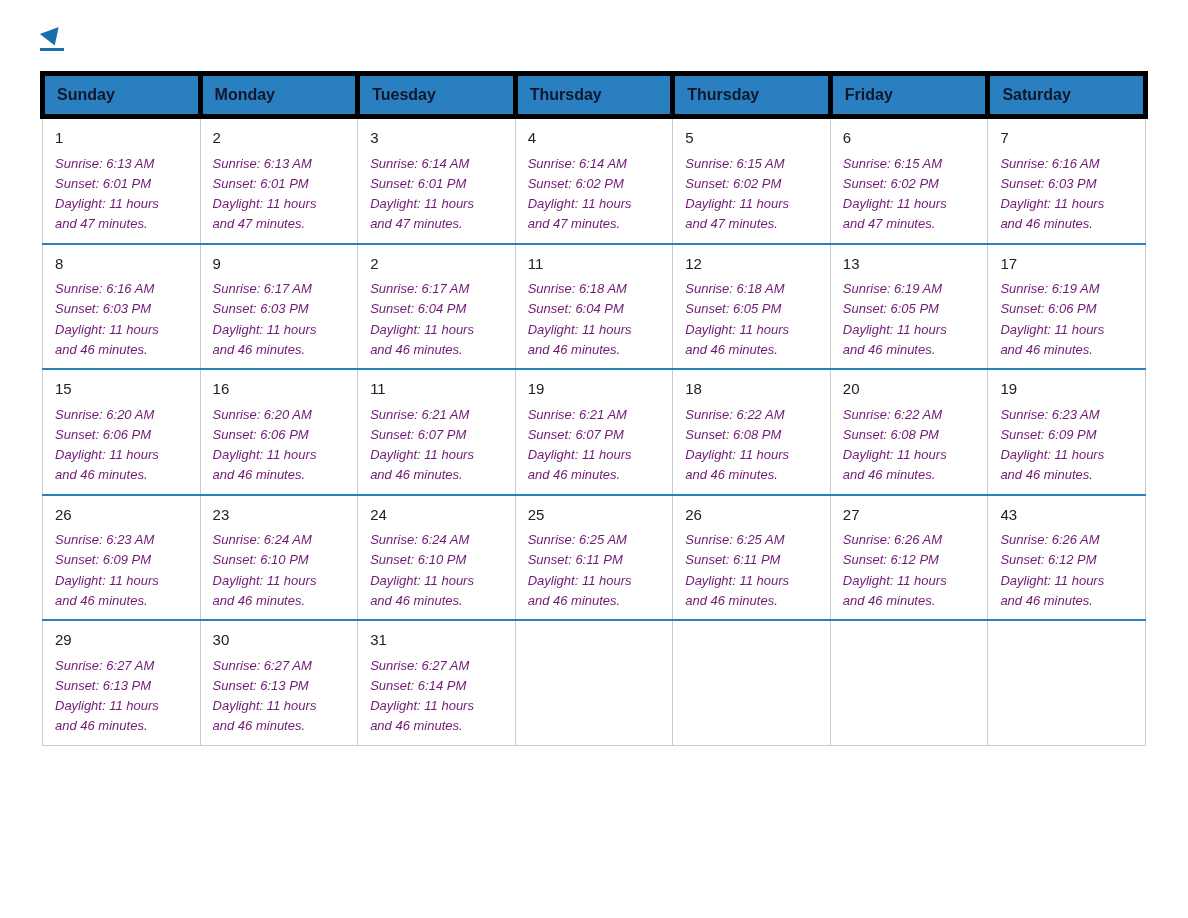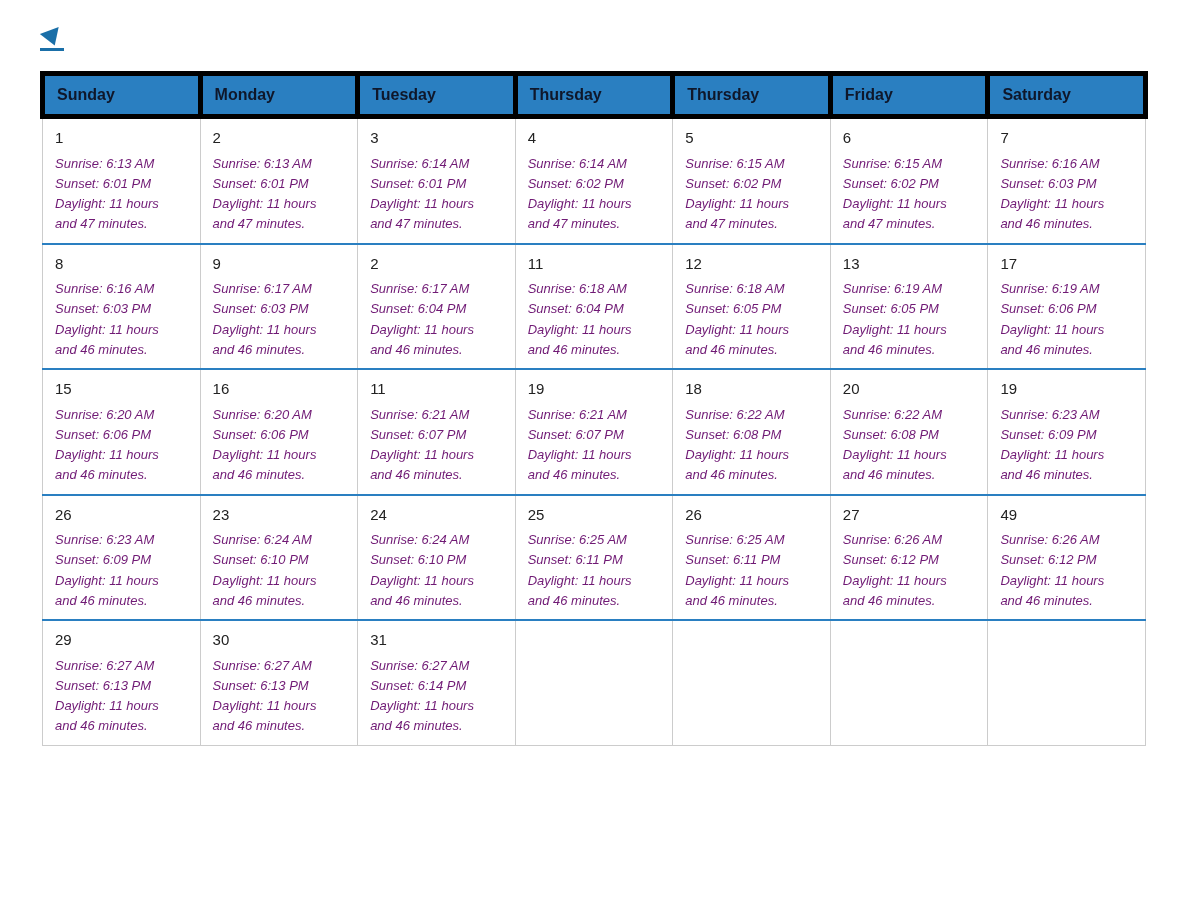--- a/index.html
+++ b/index.html
@@ -161,21 +161,21 @@
         <td><span class="day-num">20</span><span class="day-info">Sunrise: 6:22 AM<br>Sunset: 6:08 PM<br>Daylight: 11 hours<br>and 46 minutes.</span></td>
         <td><span class="day-num">19</span><span class="day-info">Sunrise: 6:23 AM<br>Sunset: 6:09 PM<br>Daylight: 11 hours<br>and 46 minutes.</span></td>
       </tr>
       <tr>
         <td><span class="day-num">26</span><span class="day-info">Sunrise: 6:23 AM<br>Sunset: 6:09 PM<br>Daylight: 11 hours<br>and 46 minutes.</span></td>
         <td><span class="day-num">23</span><span class="day-info">Sunrise: 6:24 AM<br>Sunset: 6:10 PM<br>Daylight: 11 hours<br>and 46 minutes.</span></td>
         <td><span class="day-num">24</span><span class="day-info">Sunrise: 6:24 AM<br>Sunset: 6:10 PM<br>Daylight: 11 hours<br>and 46 minutes.</span></td>
         <td><span class="day-num">25</span><span class="day-info">Sunrise: 6:25 AM<br>Sunset: 6:11 PM<br>Daylight: 11 hours<br>and 46 minutes.</span></td>
         <td><span class="day-num">26</span><span class="day-info">Sunrise: 6:25 AM<br>Sunset: 6:11 PM<br>Daylight: 11 hours<br>and 46 minutes.</span></td>
         <td><span class="day-num">27</span><span class="day-info">Sunrise: 6:26 AM<br>Sunset: 6:12 PM<br>Daylight: 11 hours<br>and 46 minutes.</span></td>
-        <td><span class="day-num">49</span><span class="day-info">Sunrise: 6:26 AM<br>Sunset: 6:12 PM<br>Daylight: 11 hours<br>and 46 minutes.</span></td>
+        <td><span class="day-num">43</span><span class="day-info">Sunrise: 6:26 AM<br>Sunset: 6:12 PM<br>Daylight: 11 hours<br>and 46 minutes.</span></td>
       </tr>
       <tr>
         <td><span class="day-num">29</span><span class="day-info">Sunrise: 6:27 AM<br>Sunset: 6:13 PM<br>Daylight: 11 hours<br>and 46 minutes.</span></td>
         <td><span class="day-num">30</span><span class="day-info">Sunrise: 6:27 AM<br>Sunset: 6:13 PM<br>Daylight: 11 hours<br>and 46 minutes.</span></td>
         <td><span class="day-num">31</span><span class="day-info">Sunrise: 6:27 AM<br>Sunset: 6:14 PM<br>Daylight: 11 hours<br>and 46 minutes.</span></td>
         <td class="empty-cell"></td>
         <td class="empty-cell"></td>
         <td class="empty-cell"></td>
         <td class="empty-cell"></td>
       </tr>

